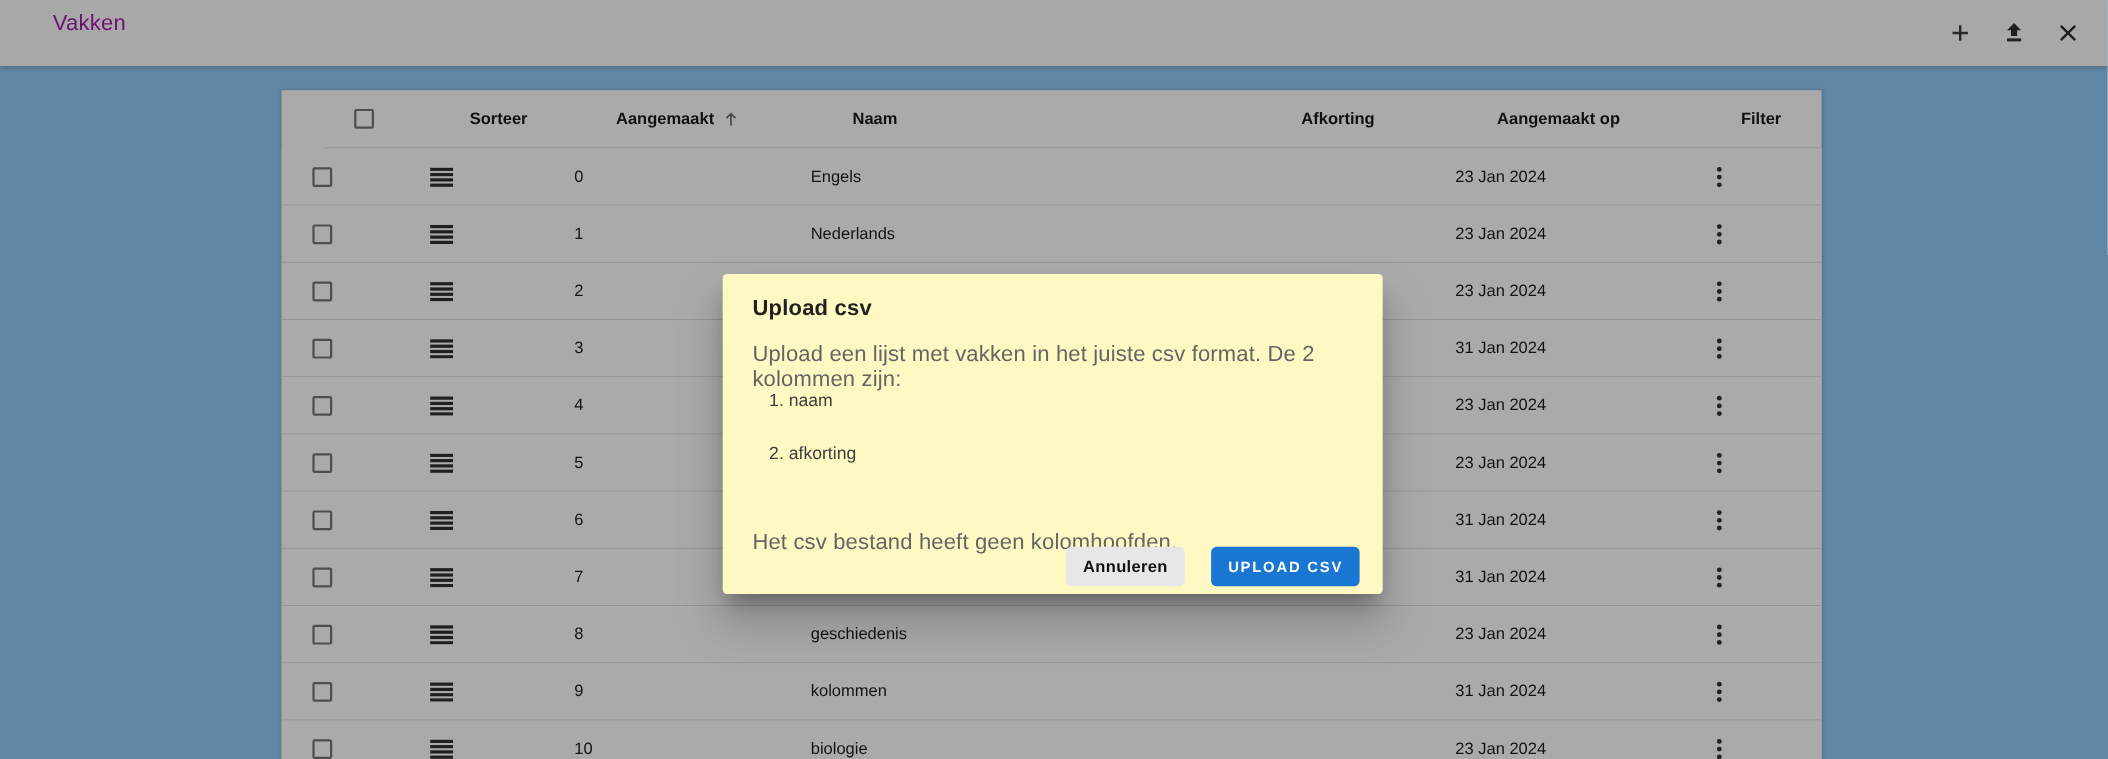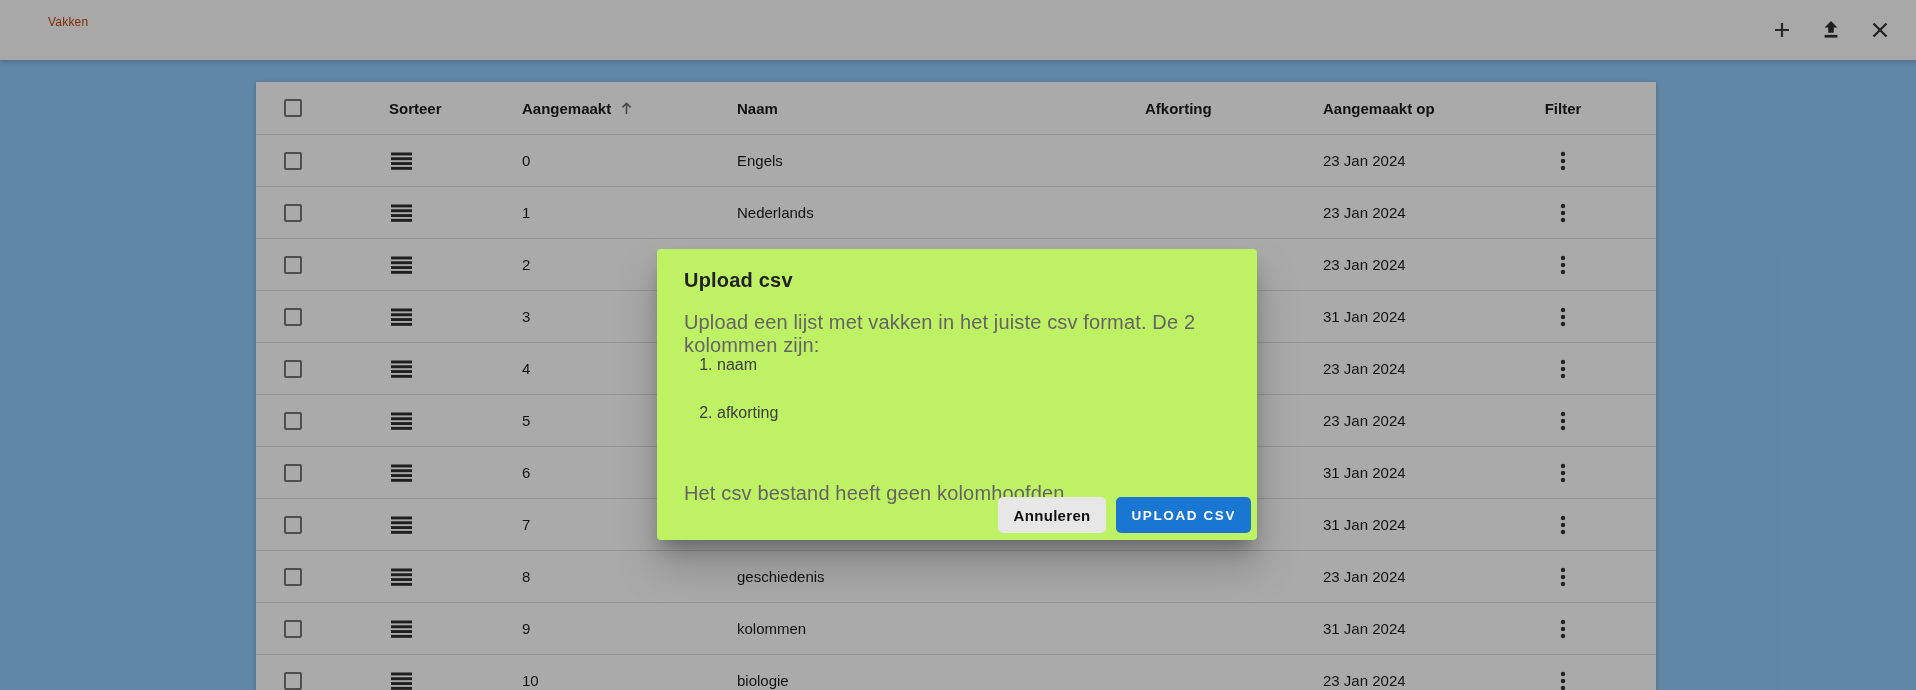--- a/index.html
+++ b/index.html
@@ -14,21 +14,21 @@
   
   .topbar {
     position: absolute; left: 0; top: 0; width: 1916px; height: 60px;
     background: #fcfcfc;
     box-shadow: 0 2px 4px rgba(0,0,0,0.18);
     z-index: 2;
   }
   .topbar-title {
     position: absolute; left: 48px; top: 0; height: 43px;
     display: flex; align-items: center;
-    font-size: 12px; font-weight: 500; color: #c2410c; letter-spacing: .2px;
+    font-size: 20px; font-weight: 500; color: #a21caf; letter-spacing: .2px;
   }
   .filter-input {
     position: absolute; left: 762px; top: 4px; width: 346px; height: 48px;
     border: 1px solid #9a9a9a; border-radius: 9px;
     background: transparent; outline: none;
     padding: 0 15px; font-size: 16px; color: #333;
     font-family: "Liberation Sans", sans-serif;
   }
   .filter-input::placeholder { color: #757575; opacity: 1; }
   .topbar-icons {
@@ -41,21 +41,21 @@
   }
   .icon-btn svg { display: block; }
 
   
   .table-card {
     position: absolute; left: 256px; top: 82px; width: 1400px;
     background: #ffffff;
     box-shadow: 0 1px 4px rgba(0,0,0,0.25);
     z-index: 1;
   }
-  .thead { position: relative; height: 53px; border-bottom: 1px solid #dcdcdc; }
+  .thead { position: relative; height: 53px; border-bottom: 1px solid #dcdcdc; margin-left: 38px; }
   .trow  { position: relative; height: 52px; border-bottom: 1px solid #e0e0e0; background: #fff; }
   .cell  { position: absolute; top: 0; height: 100%; display: flex; align-items: center; font-size: 15px; color: #1c1c1c; white-space: nowrap; }
   .th    { font-weight: 700; font-size: 15px; color: #1a1a1a; }
 
   .c-check { left: 28px; }
   .c-sort  { left: 133px; }
   .c-sorticon { left: 135px; }
   .c-volg  { left: 266px; }
   .c-naam  { left: 481px; }
   .c-afk   { left: 889px; }
@@ -69,42 +69,42 @@
   .sort-arrow { margin-left: 8px; display: inline-flex; align-items: center; }
   .dots { cursor: pointer; display: inline-flex; }
   .drag { cursor: grab; display: inline-flex; }
 
   
   .backdrop {
     position: absolute; inset: 0; background: rgba(0,0,0,0.335); z-index: 50;
   }
   .dialog {
     position: absolute; left: 657px; top: 249px; width: 600px; height: 291px;
-    background: #bef264; border-radius: 4px; z-index: 60;
+    background: #fef9c3; border-radius: 4px; z-index: 60;
     box-shadow: 0 12px 18px -6px rgba(0,0,0,0.3), 0 26px 40px 4px rgba(0,0,0,0.17);
   }
   .dialog-title {
     position: absolute; left: 27px; top: 20px;
     font-size: 20px; font-weight: 700; color: #212121; letter-spacing: .2px;
   }
   .dialog-intro, .dialog-note {
     position: absolute; left: 27px; right: 24px;
     font-size: 20px; color: #646464; letter-spacing: .15px;
   }
   .dialog-intro { top: 62px; }
   .dialog-note  { top: 201px; margin-top: 32px; }
   .dialog-list {
     position: absolute; left: 27px; top: 104px;
     padding-left: 33px; list-style: decimal;
     font-size: 16px; color: #3d3d3d;
   }
   .dialog-list li { height: 48px; line-height: 24px; }
   .dialog-actions {
-    position: absolute; right: 6px; bottom: 7px;
-    display: flex; gap: 10px; align-items: flex-start;
+    position: absolute; right: 21px; bottom: 7px;
+    display: flex; gap: 24px; align-items: flex-start;
   }
   .btn {
     height: 36px; border: none; border-radius: 5px; cursor: pointer;
     font-family: "Liberation Sans", sans-serif;
     display: inline-flex; align-items: center; justify-content: center;
   }
   .btn-cancel {
     background: #e7e7e7; color: #101010;
     font-size: 15px; font-weight: 700; padding: 0 16px; letter-spacing: .3px;
   }

